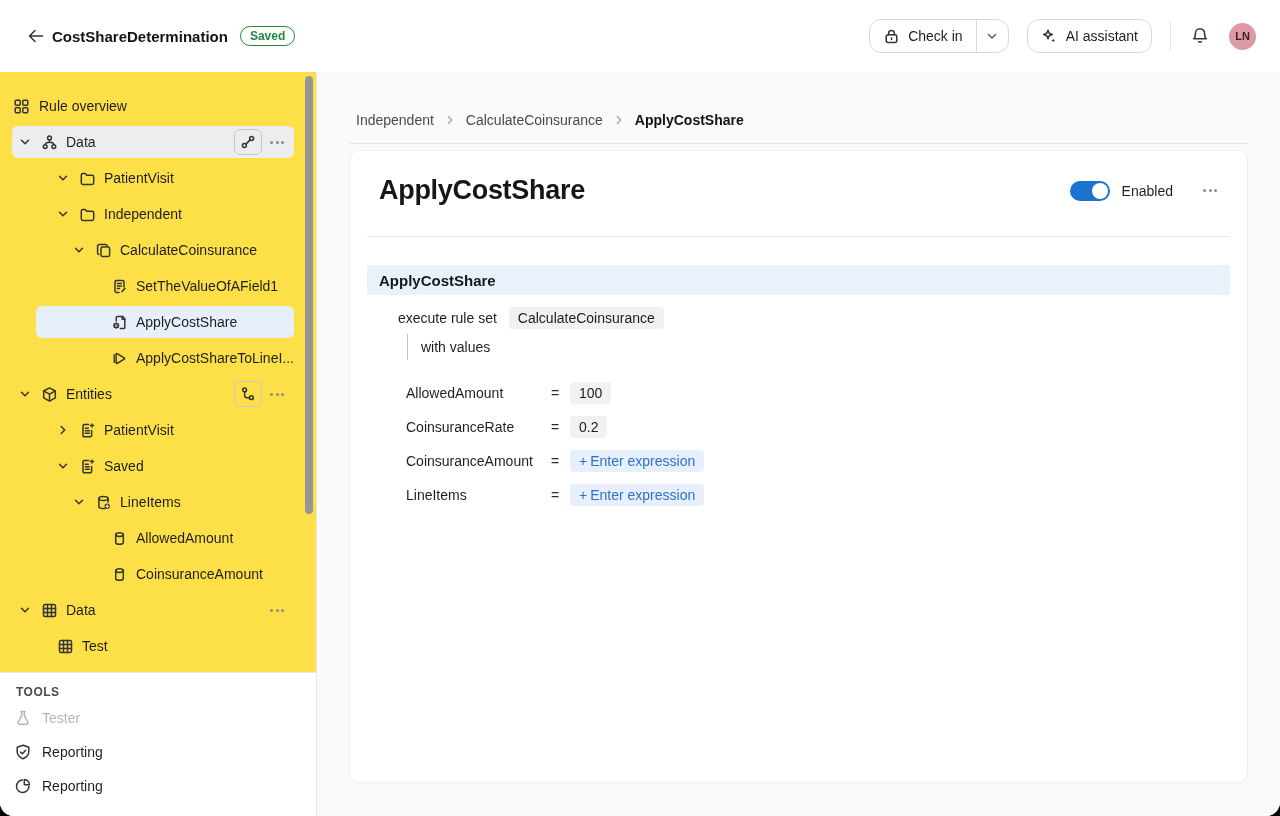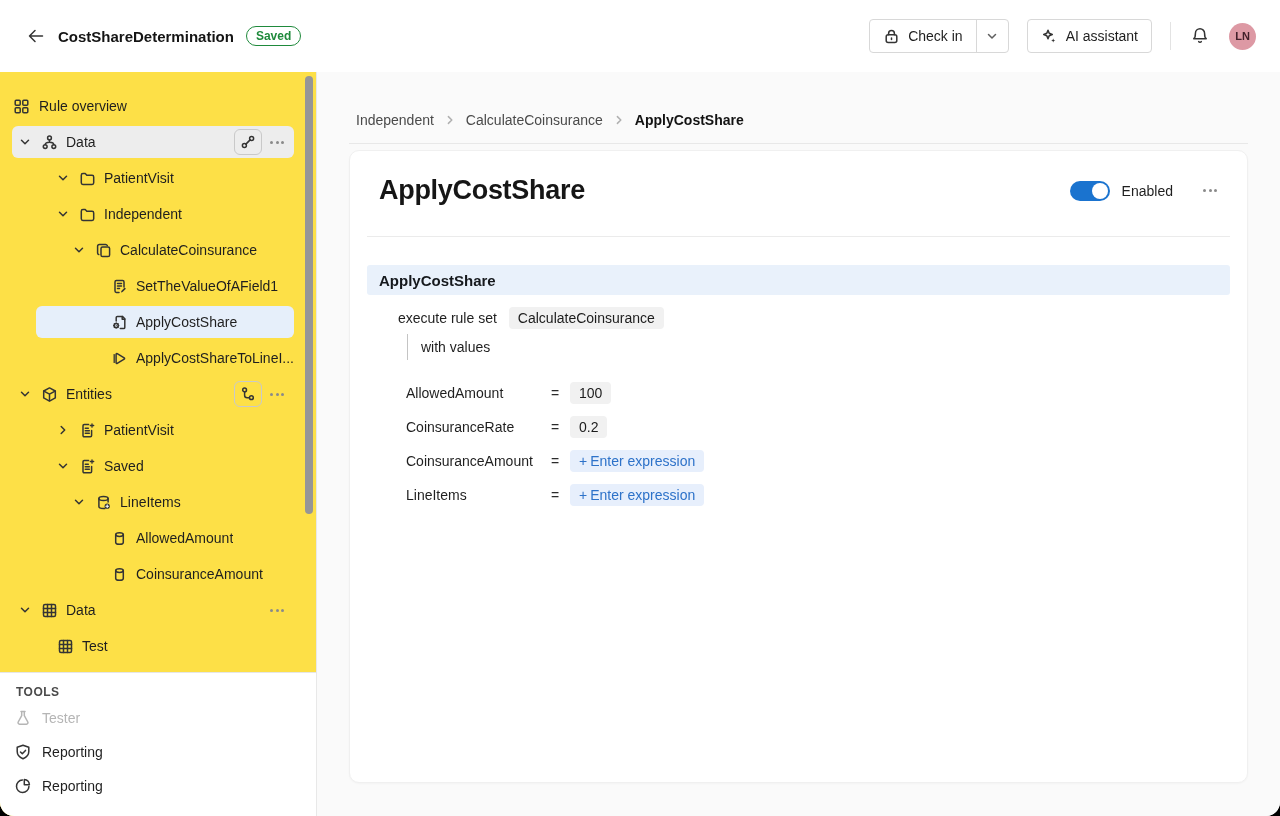--- a/index.html
+++ b/index.html
@@ -6,24 +6,24 @@
   html,body { width:1280px; height:816px; }
   body { background:#000; font-family:"Liberation Sans", sans-serif; -webkit-font-smoothing:antialiased; }
   .app { position:relative; width:1280px; height:816px; background:#fff; border-radius:0 0 14px 14px; overflow:hidden; color:#1f1f1f; }
 
   svg { display:block; }
   .ic { stroke:#343434; fill:none; stroke-width:1.5; stroke-linecap:round; stroke-linejoin:round; }
 
   
   .header { position:absolute; top:0; left:0; right:0; height:72px; background:#fff; display:flex; align-items:center; }
   .back-btn { margin-left:24px; width:24px; height:24px; display:flex; align-items:center; justify-content:center; cursor:pointer; }
-  .app-title { margin-left:10px; font-size:15px; font-weight:700; color:#141414; }
+  .app-title { margin-left:4px; font-size:15px; font-weight:700; color:#141414; }
   .saved-badge { margin-left:12px; height:20px; padding:0 9px; display:flex; align-items:center; border:1px solid var(--saved_green,#1f8a3c); border-radius:10px; color:var(--saved_green,#1f8a3c); font-size:12px; font-weight:600; background:#fff; }
   .header-right { position:absolute; right:24px; top:0; height:72px; display:flex; align-items:center; gap:18px; }
-  .btn { height:34px; border:1px solid #d8d8d8; border-radius:4px; background:#fff; display:flex; align-items:center; font-size:14px; color:#1f1f1f; cursor:pointer; }
+  .btn { height:34px; border:1px solid #d8d8d8; border-radius:12px; background:#fff; display:flex; align-items:center; font-size:14px; color:#1f1f1f; cursor:pointer; }
   .split-btn { padding:0; }
   .split-main { display:flex; align-items:center; gap:8px; padding:0 13px; height:100%; }
   .split-caret { width:32px; height:100%; display:flex; align-items:center; justify-content:center; border-left:1px solid #d8d8d8; }
   .ai-btn { padding:0 13px; gap:8px; }
   .vdiv { width:1px; height:28px; background:#e3e3e3; }
   .bell { width:22px; height:22px; display:flex; align-items:center; justify-content:center; cursor:pointer; }
   .avatar { width:27px; height:27px; border-radius:50%; background:var(--avatar_bg,#dd99a4); color:#42202a; font-size:11px; font-weight:700; display:flex; align-items:center; justify-content:center; cursor:pointer; }
 
   
   .sidebar { position:absolute; top:72px; left:0; width:317px; bottom:0; background:#fde047; border-right:1px solid #e8e8e8; }

